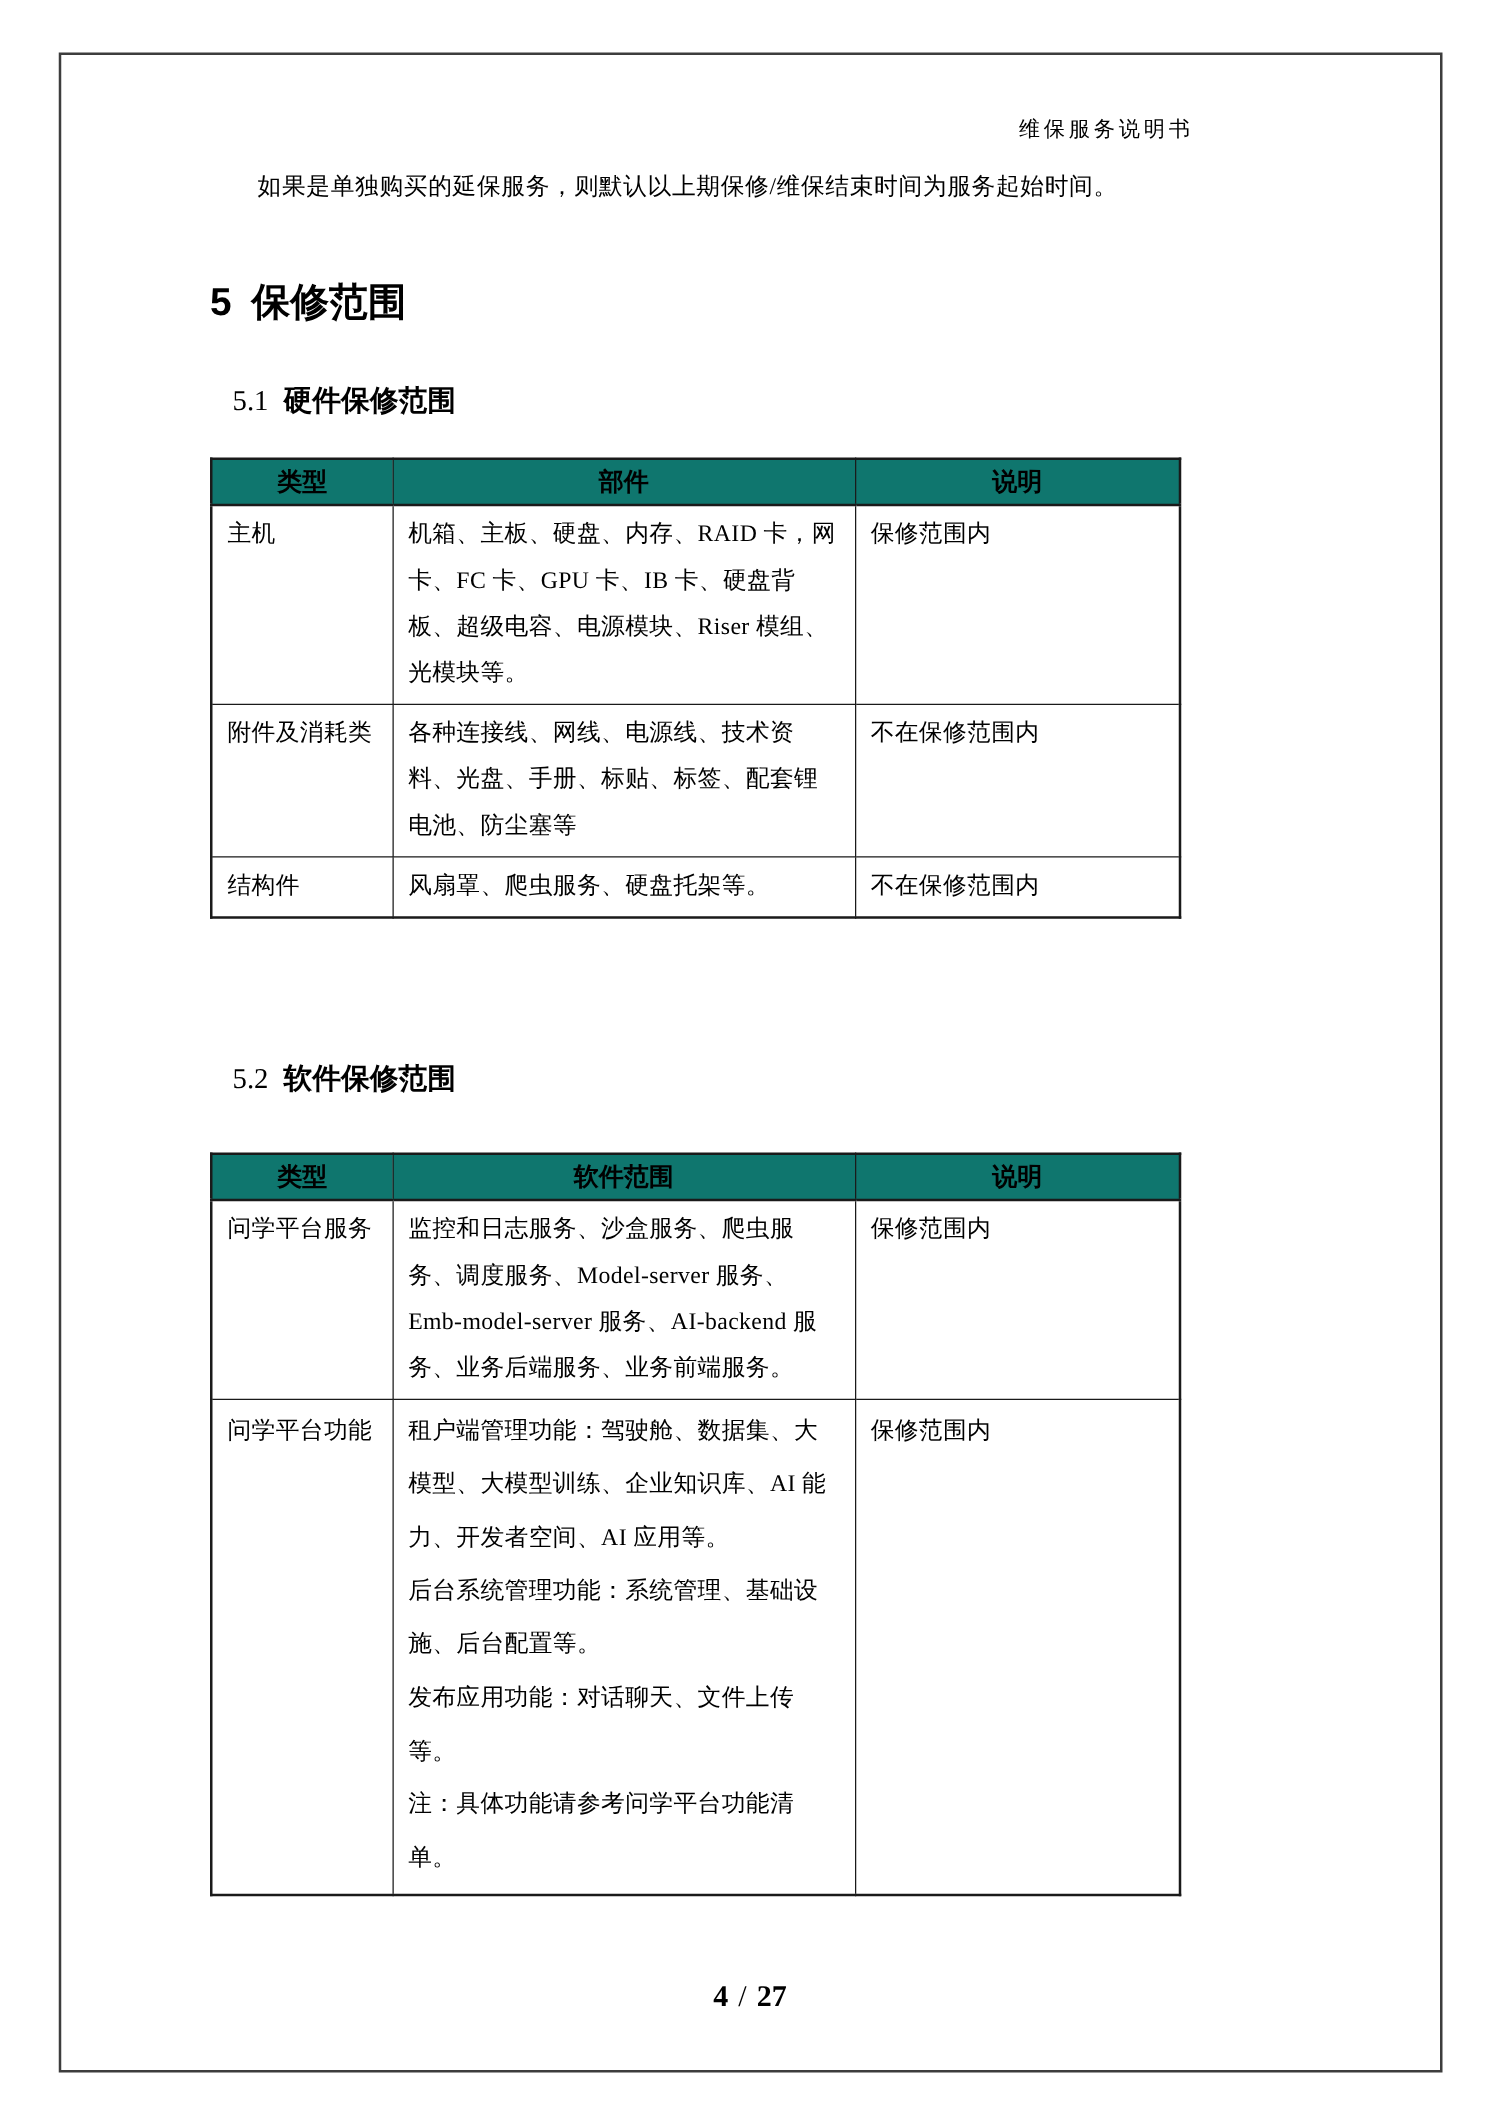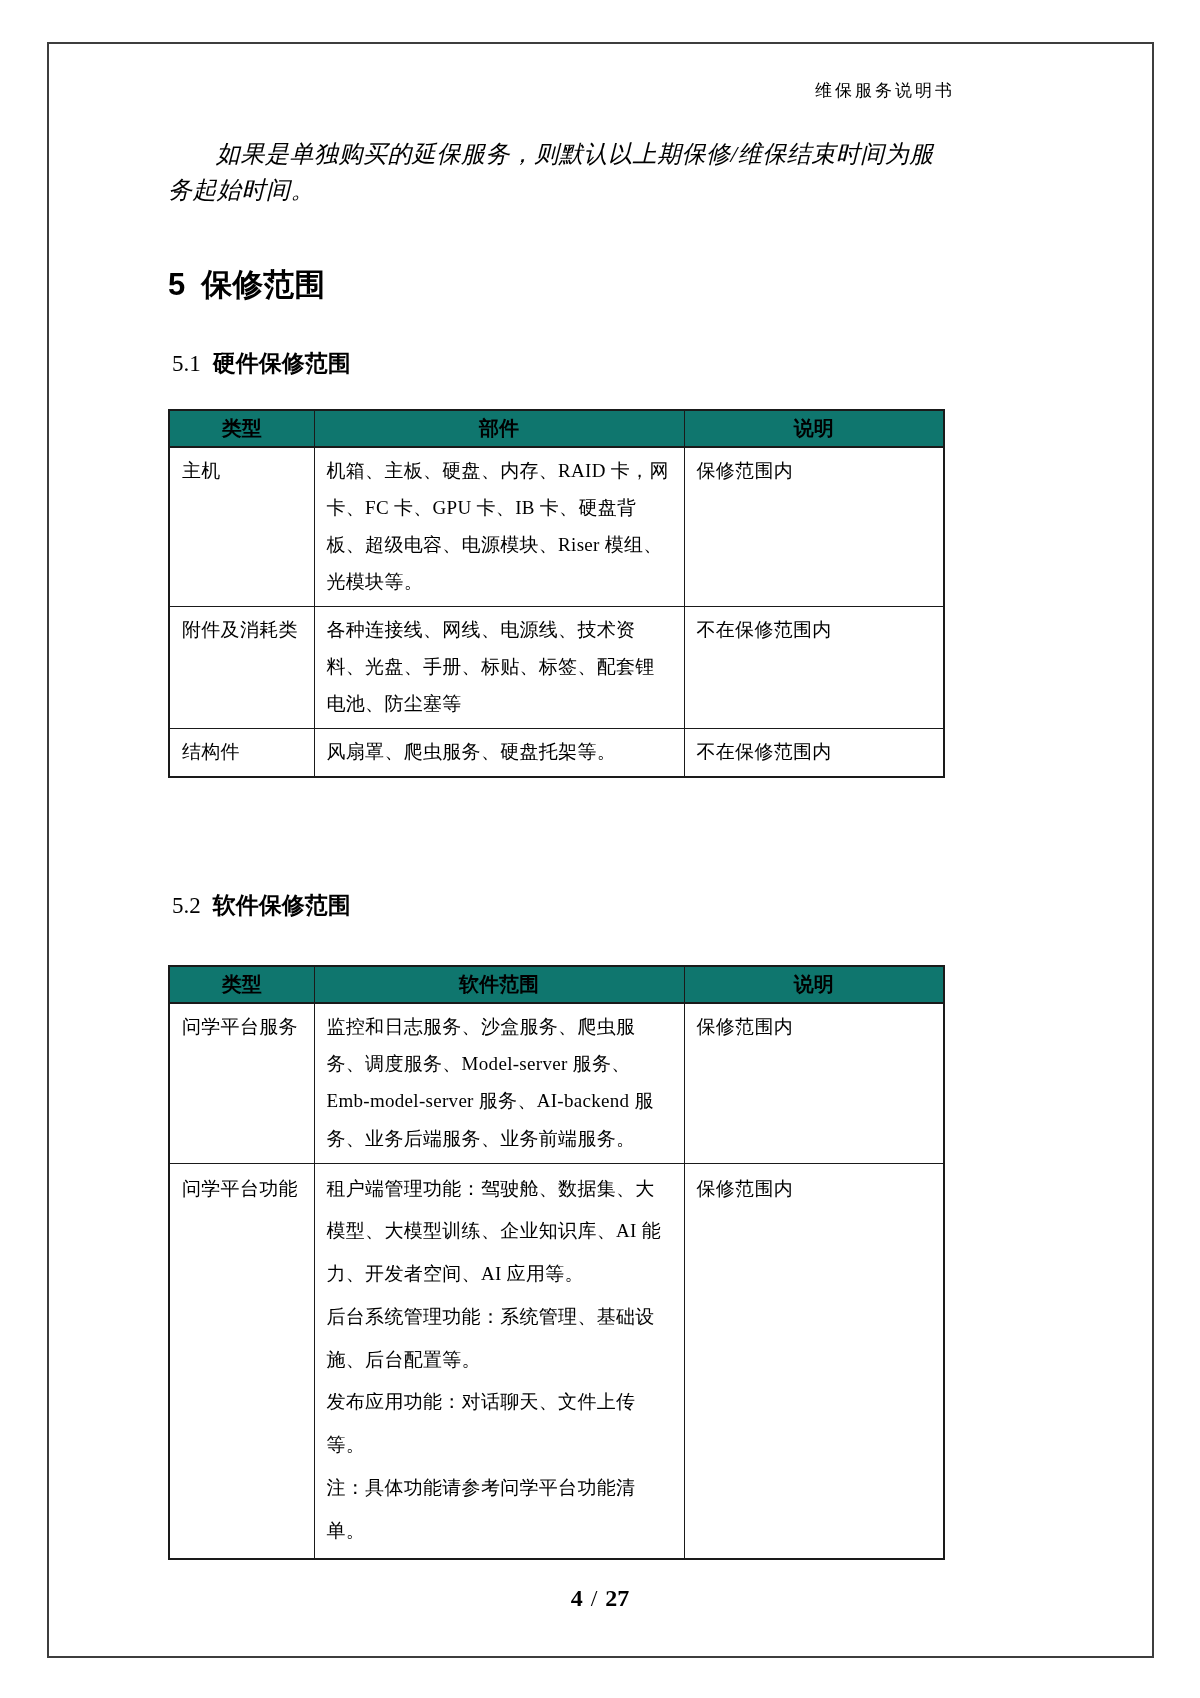--- a/index.html
+++ b/index.html
@@ -18,54 +18,53 @@
     left: 47px;
     top: 42px;
     right: 46px;
     bottom: 40px;
     border: 2px solid #3d3d3d;
     pointer-events: none;
   }
 
   .header-right {
     position: absolute;
-    top: 79px;
+    top: 92px;
     right: 245px;
     font-size: 17px;
     letter-spacing: 3px;
   }
 
   .content {
     position: absolute;
     left: 168px;
     top: 0;
     width: 787px;
   }
 
   .intro {
     margin: 136px 0 0 0;
-    font-size: 24px;
+    font-size: 19px;
     line-height: 1.5;
     text-indent: 2em;
     letter-spacing: 0.5px;
-    font-style: italic;
   }
 
   .h1 {
     margin-top: 56px;
     font-family: "Liberation Sans", "DejaVu Sans", sans-serif;
     font-weight: bold;
     font-size: 31px;
     display: flex;
     align-items: baseline;
     gap: 16px;
   }
 
   .h2 {
-    margin: 42px 0 0 4px;
+    margin: 42px 0 0 18px;
     font-size: 23px;
     display: flex;
     align-items: baseline;
     gap: 12px;
   }
   .h2 .num {
     font-family: "Liberation Serif", "DejaVu Serif", serif;
     font-weight: normal;
   }
   .h2 .ttl {

